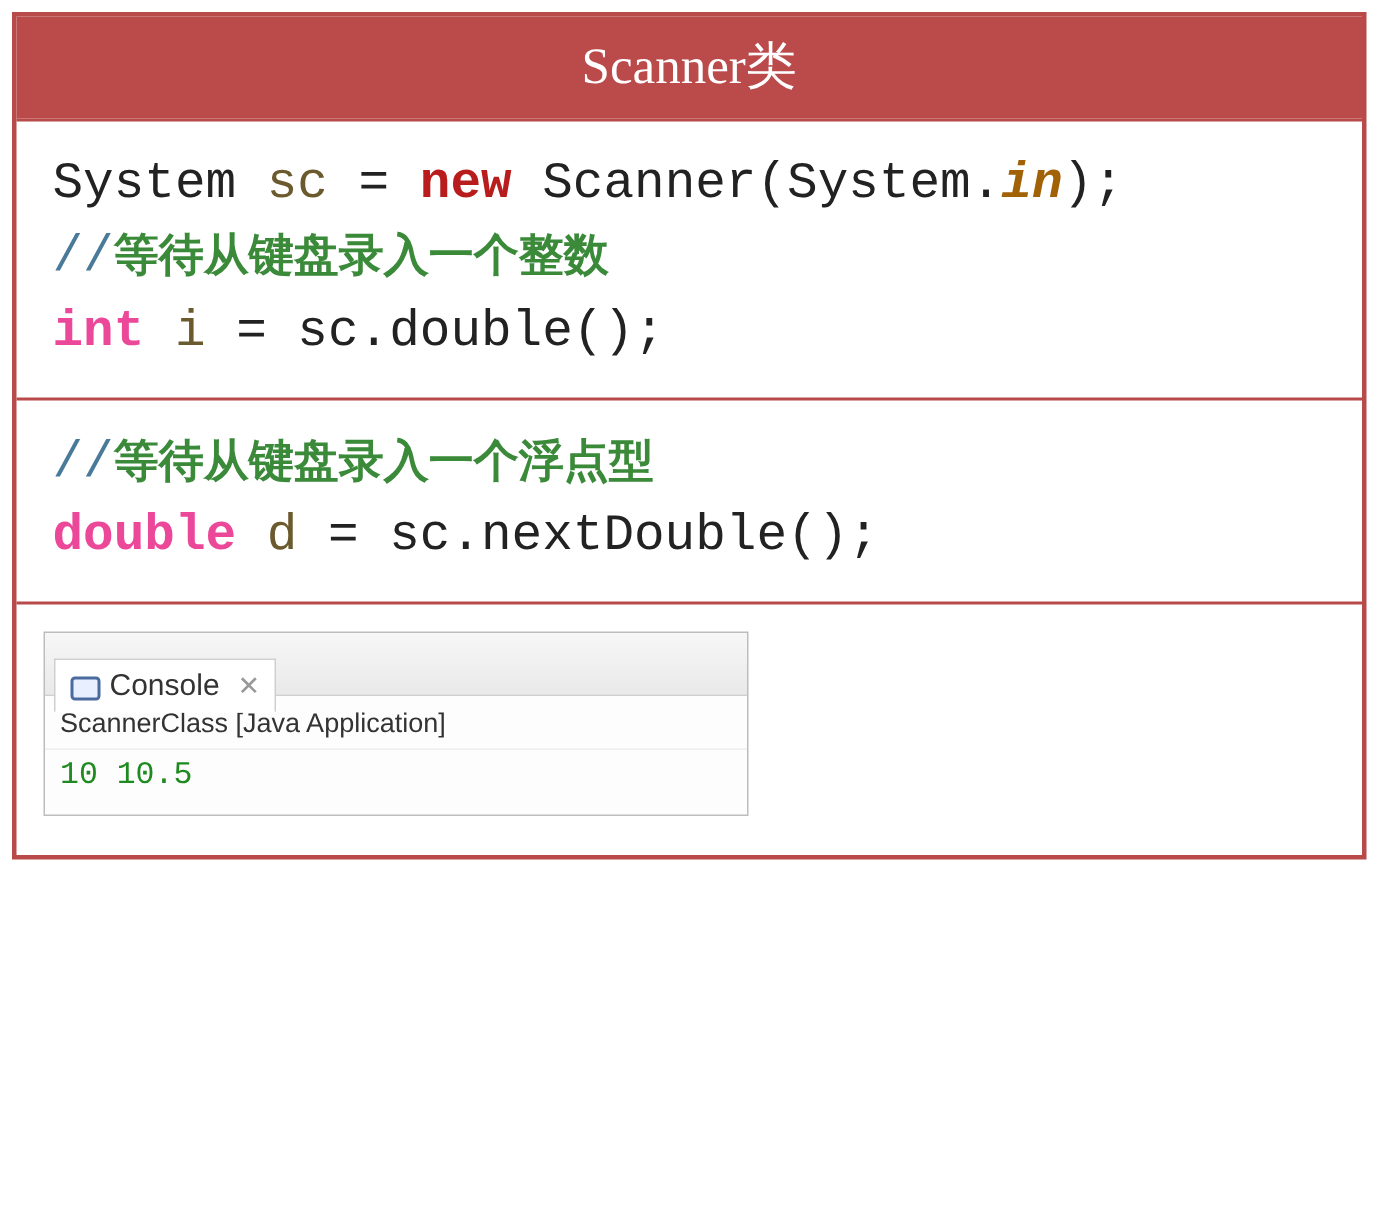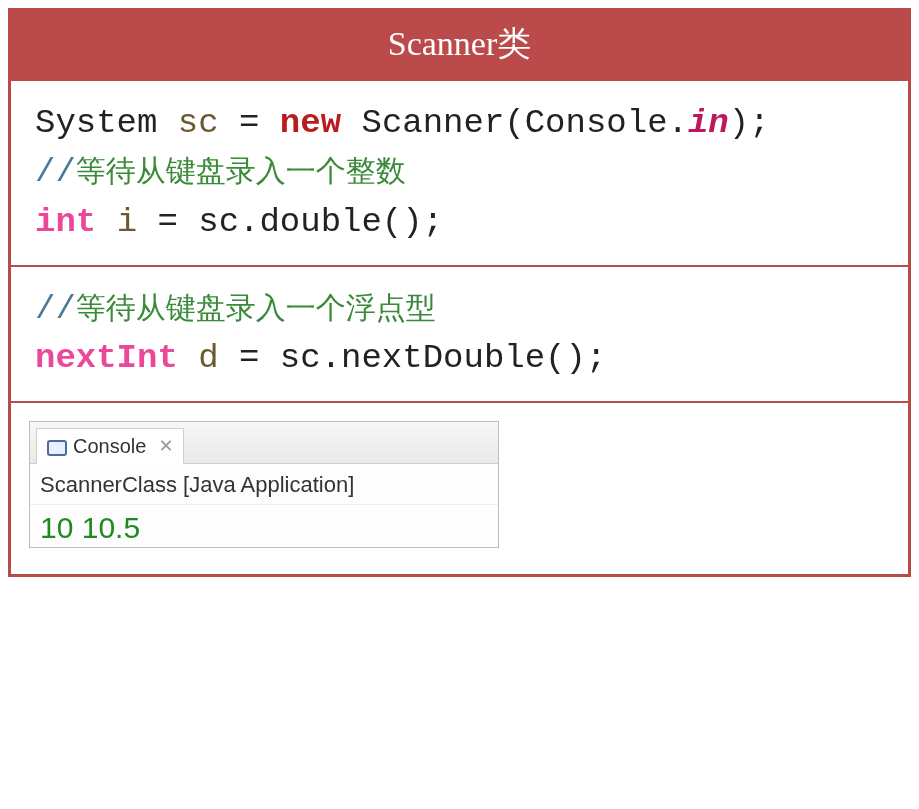--- a/index.html
+++ b/index.html
@@ -34,23 +34,23 @@
     .code {
       font-family: Consolas, "Courier New", monospace;
       font-size: 34px;
       line-height: 1.45;
       color: #222;
       white-space: pre;
     }
     .kw { color: #b91c1c; font-weight: bold; }
     .type { color: #ec4899; font-weight: bold; }
     .var { color: #6b5a2e; font-family: Liberation Mono, monospace; }
-    .static-field { color: #be185d; font-style: italic; font-weight: bold; font-family: Liberation Mono, monospace; }
+    .static-field { color: #a16207; font-style: italic; font-weight: bold; font-family: Liberation Mono, monospace; }
     .comment-slash { color: #4a7a9a; }
-    .comment-text { color: #3a8a3a; font-family: "SimSun","Microsoft YaHei",serif; font-size: 30px; font-weight: normal;}
+    .comment-text { color: #3a8a3a; font-family: "SimSun","Microsoft YaHei",serif; font-size: 30px; font-weight: bold;}
     .console-wrap {
       padding: 18px 18px 26px 18px;
     }
     .console-panel {
       width: 470px;
       border: 1px solid #bdbdbd;
       background: #fdfdfd;
     }
     .console-tabs {
       height: 42px;
@@ -63,21 +63,21 @@
       display: flex;
       align-items: center;
       gap: 8px;
       height: 36px;
       padding: 0 10px 0 10px;
       margin-left: 6px;
       background: #fff;
       border: 1px solid #cfcfcf;
       border-bottom: 1px solid #fff;
       position: relative;
-      top: 1px;
+      top: 12px;
       font-size: 20px;
       color: #333;
       font-family: "Segoe UI", Tahoma, sans-serif;
     }
     .console-icon {
       width: 18px; height: 16px;
       display: inline-block;
       position: relative;
     }
     .console-icon::before {
@@ -89,51 +89,51 @@
       border-radius: 3px;
       background: #e8f0ff;
     }
     .console-close {
       font-size: 18px;
       color: #999;
       margin-left: 4px;
     }
     .console-run {
       padding: 8px 10px 6px 10px;
-      font-size: 22px;
+      font-size: 18px;
       color: #333;
       font-family: "Segoe UI", Tahoma, sans-serif;
       border-bottom: 1px solid #eee;
     }
     .console-output {
-      padding: 6px 10px 2px 10px;
-      font-family: Liberation Sans, sans-serif;
-      font-size: 30px;
+      padding: 6px 10px 14px 10px;
+      font-family: Liberation Mono, monospace;
+      font-size: 21px;
       color: #1f8a1f;
     }
   </style>
 </head>
 <body>
 
 <div class="container">
 
   <div class="header">
     <span>Scanner类</span>
   </div>
 
 
   <div class="cell">
-    <div class="code"><span>System</span> <span class="var">sc</span><span> = </span><span class="kw">new</span><span> Scanner(Console.</span><span class="static-field">in</span><span>);</span>
+    <div class="code"><span>System</span> <span class="var">sc</span><span> = </span><span class="kw">new</span><span> Scanner(System.</span><span class="static-field">in</span><span>);</span>
 <span class="comment-slash">//</span><span class="comment-text">等待从键盘录入一个整数</span>
 <span class="type">int</span> <span class="var">i</span><span> = sc.double();</span></div>
   </div>
 
   <div class="cell">
     <div class="code"><span class="comment-slash">//</span><span class="comment-text">等待从键盘录入一个浮点型</span>
-<span class="type">nextInt</span> <span class="var">d</span><span> = sc.nextDouble();</span></div>
+<span class="type">double</span> <span class="var">d</span><span> = sc.nextDouble();</span></div>
   </div>
 
   <div class="cell console-wrap">
     <div class="console-panel">
       <div class="console-tabs">
         <div class="console-tab">
           <span class="console-icon"></span>
           <span>Console</span>
           <span class="console-close">✕</span>
         </div>

